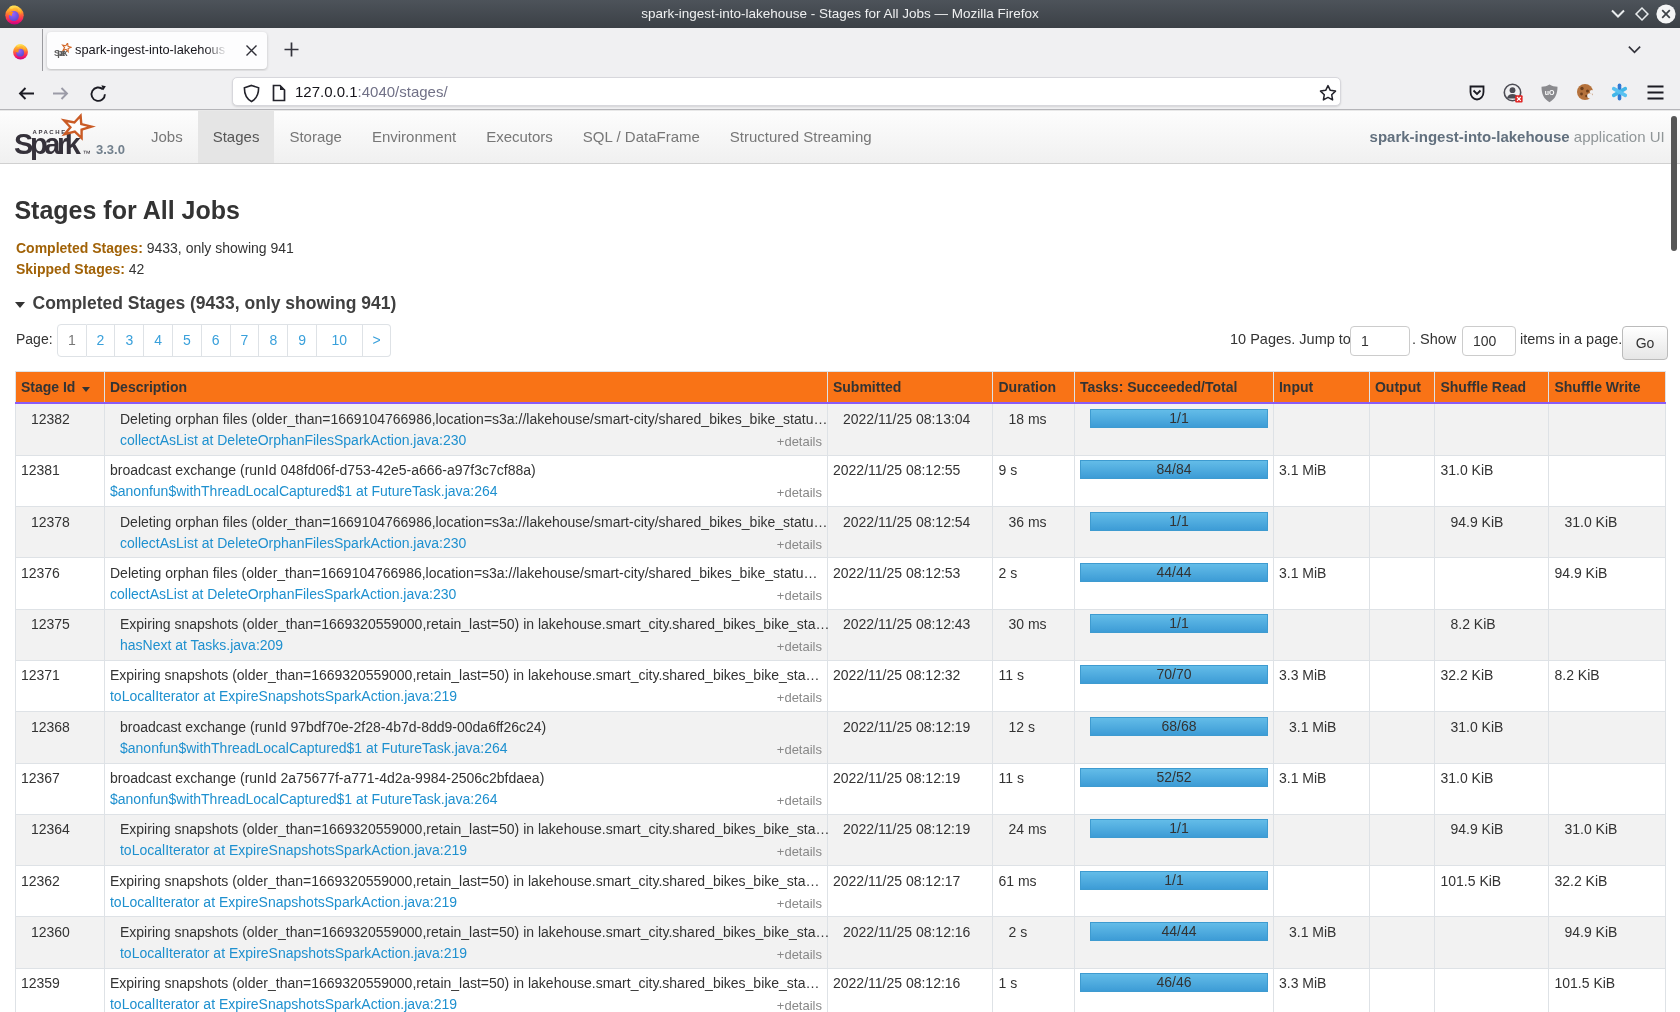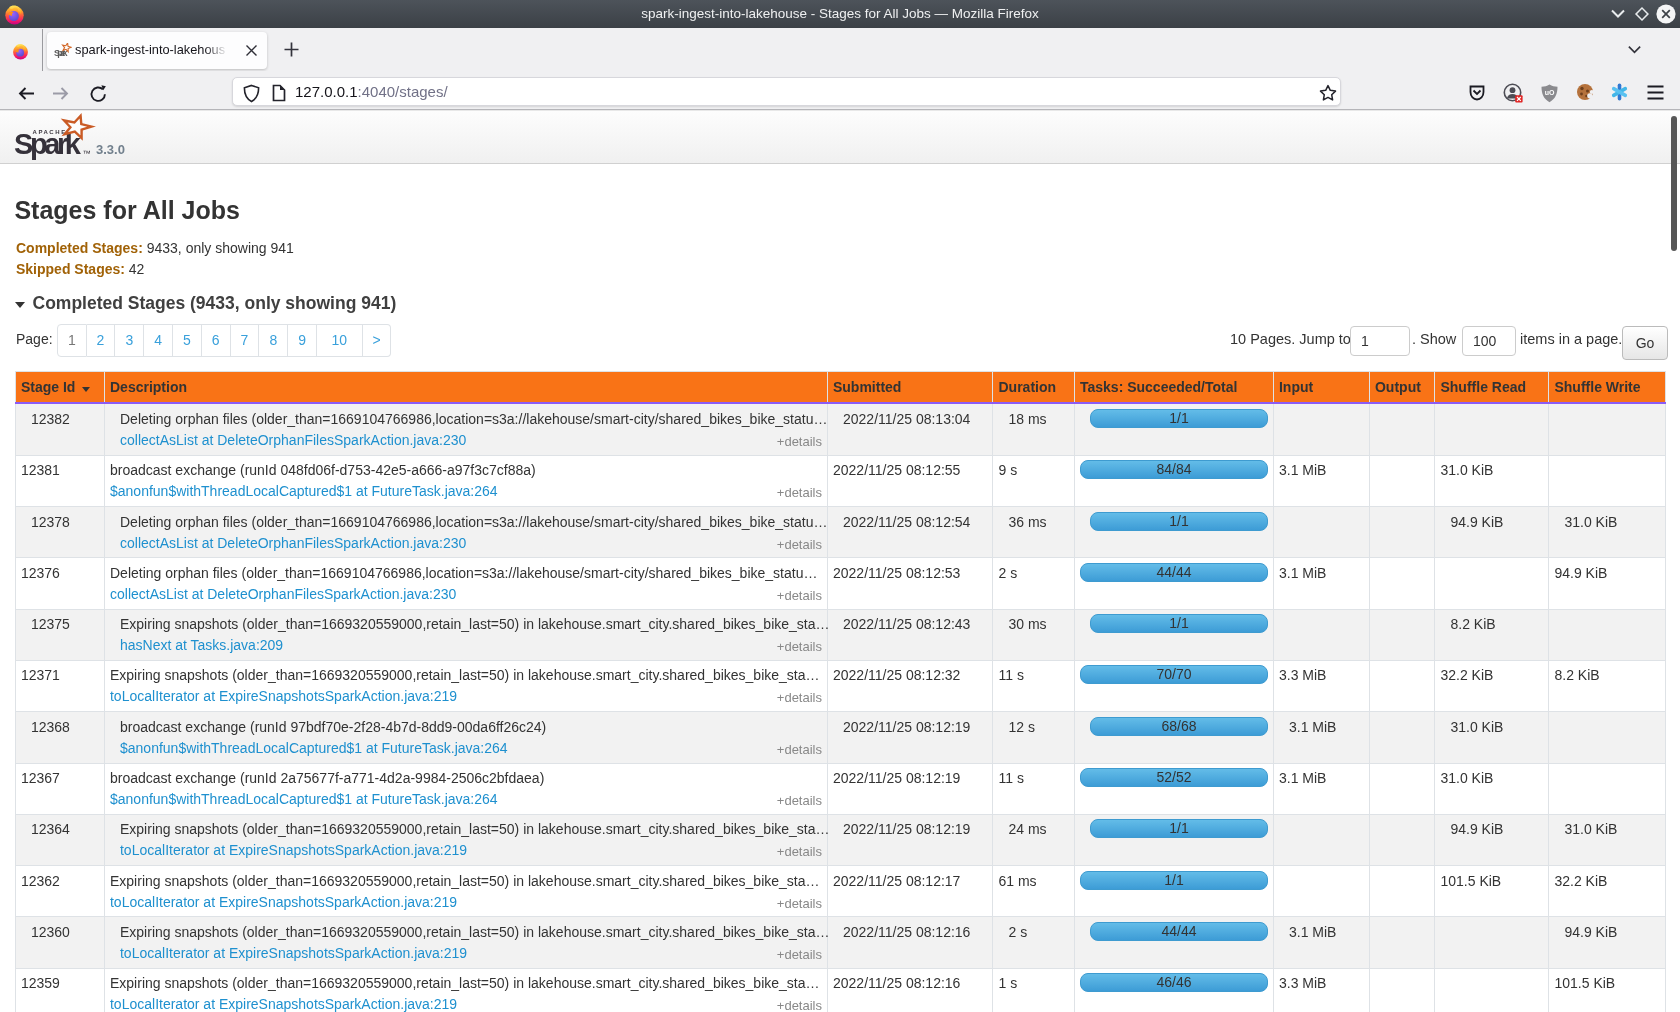--- a/index.html
+++ b/index.html
@@ -78,21 +78,21 @@
 #stagetable th { font-weight:bold; background:#f97316; white-space:nowrap;
   padding-top:5.3px; padding-bottom:4.2px; border-bottom:2px solid #8b5cf6; }
 #stagetable tr.odd td { background:#f2f2f2;padding-left:15px; }
 #stagetable a { color:#1e90cf; text-decoration:none; }
 .dline1 { white-space:nowrap; overflow:hidden; text-overflow:ellipsis; width:712px; }
 .dline2 { position:relative; }
 .dline2 .details { position:absolute; right:0; top:1px; color:#888; font-size:13px; }
 .sortarrow { display:inline-block; width:0; height:0; border-left:4px solid transparent;
   border-right:4px solid transparent; border-top:5px solid #333; margin-left:3px; }
 td.taskcell { padding:4.2px 3.5px 2.8px; }
-.pbar { height:19px; border-radius:8px; border:1px solid #3e9bd0;
+.pbar { height:19px; border-radius:0; border:1px solid #3e9bd0;
   background:linear-gradient(#63bce8, #3d9cd6); text-align:center; line-height:17px;
   color:#333; font-size:14px; }
 
 
 #scrollthumb { position:absolute; left:1670.5px; top:116px; width:6.5px; height:135px;
   background:#565656; border-radius:3px; z-index:50; }
 </style>
 </head>
 <body>
 <div id="titlebar">
@@ -218,20 +218,30 @@
     <path d="M0.5 1.5 H16.5 M0.5 7.5 H16.5 M0.5 13.5 H16.5" stroke="#1b1b23" stroke-width="1.8"></path>
   </svg>
 </div>
 <div id="sparknav">
   <svg style="position:absolute; left:13px; top:0px;" width="92" height="50" viewBox="0 0 92 50">
     <text x="1" y="43" font-family="Liberation Sans" font-weight="bold" font-size="29" fill="#35313a" textLength="67">Spark</text>
     <text x="19.5" y="22.5" font-family="Liberation Sans" font-weight="bold" font-size="6" letter-spacing="1.55" fill="#3a363e">APACHE</text>
     <path d="M67.6 4.8 L68.3 13.1 L78.5 15.6 L68.6 18.7 L68.6 27.0 L61.8 20.6 L51.7 23.2 L57.4 16.2 L51.1 9.5 L61.4 11.5 Z" fill="#fdfdfd" stroke="#ca5b25" stroke-width="2.4" stroke-linejoin="miter"></path>
     <text x="69.5" y="45" font-family="Liberation Sans" font-size="8" fill="#35313a">™</text>
   </svg>
+  <div id="navitems">
+    <div class="ni">Jobs</div>
+    <div class="ni active">Stages</div>
+    <div class="ni">Storage</div>
+    <div class="ni">Environment</div>
+    <div class="ni">Executors</div>
+    <div class="ni">SQL / DataFrame</div>
+    <div class="ni">Structured Streaming</div>
+  </div>
+  <div id="apptitle"><b>spark-ingest-into-lakehouse</b> application UI</div>
 </div>
 <div id="sparkver">3.3.0</div>
 <div id="content">
   <h3 class="pgtitle">Stages for All Jobs</h3>
   <div id="statlist">
     <div><a>Completed Stages:</a> 9433, only showing 941</div>
     <div><a>Skipped Stages:</a> 42</div>
   </div>
   <div id="collhead"><span class="arrow"></span><span class="htext">Completed Stages (9433, only showing 941)</span></div>
   <div id="pagelbl">Page:</div>

